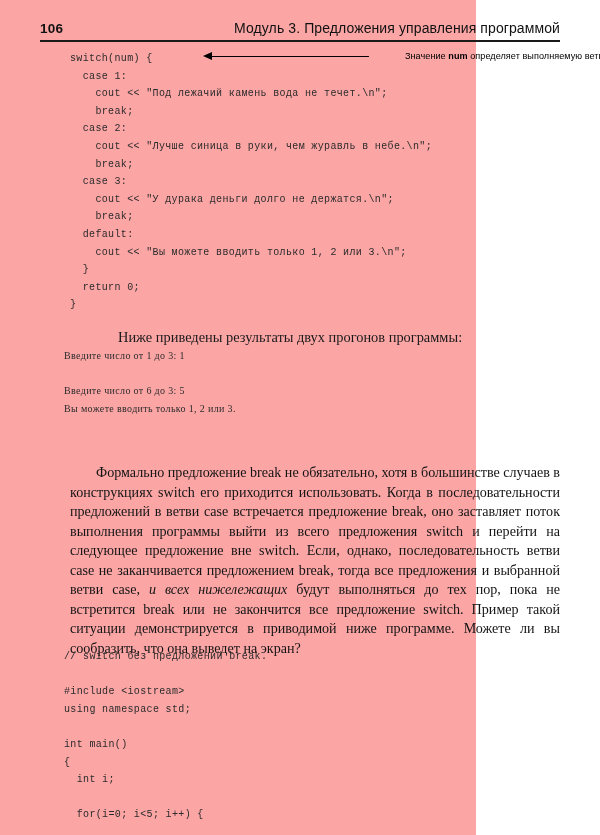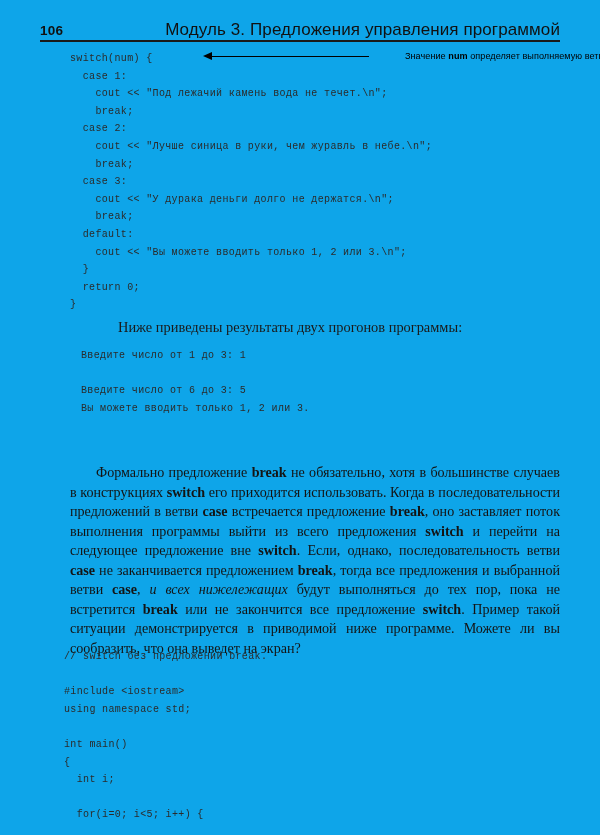--- a/index.html
+++ b/index.html
@@ -14,23 +14,23 @@
     position: relative;
     overflow: hidden;
     font-family: "Liberation Serif", serif;
     color: #1a1a1a;
     -webkit-font-smoothing: antialiased;
   }
 
   .page {
     position: absolute;
     inset: 0;
-    width: 600px;
+    width: 476px;
     height: 835px;
-    background: #0ea5e9;
+    background: #fca5a5;
   }
 
   
   .running-head {
     position: absolute;
     left: 40px;
     top: 20px;
     width: 520px;
     height: 20px;
     display: flex;
@@ -38,21 +38,21 @@
     justify-content: space-between;
     font-family: "Liberation Sans", sans-serif;
   }
   .folio {
     font-size: 13.5px;
     font-weight: 600;
     letter-spacing: 0.2px;
     color: #111;
   }
   .head-title {
-    font-size: 17px;
+    font-size: 14px;
     font-weight: 400;
     letter-spacing: 0.1px;
     color: #111;
     white-space: nowrap;
     padding-left: 19px;
   }
   .head-rule {
     position: absolute;
     left: 40px;
     top: 40px;
@@ -65,21 +65,21 @@
   .code {
     position: absolute;
     font-family: "Liberation Mono", "DejaVu Sans Mono", monospace;
     font-size: 10px;
     line-height: 17.6px;
     color: #2b2b2b;
     white-space: pre;
     letter-spacing: 0.35px;
   }
   #code-top   { left: 70px; top: 50px;  }
-  #io-block   { left: 81px; top: 347px; }
+  #io-block   { left: 64px; top: 347px; font-family: Liberation Serif, serif; }
   #code-bottom{ left: 64px; top: 648px; }
 
   .code .ln { display: block; height: 17.6px; }
 
   
   .callout {
     position: absolute;
     left: 203px;
     top: 49px;
     width: 357px;
@@ -119,42 +119,42 @@
     white-space: nowrap;
     letter-spacing: 0.05px;
     padding-left: 36px;
   }
   .callout .callout-text b { font-weight: 700; }
 
   
   .lead-line {
     position: absolute;
     left: 118px;
-    top: 318px;
+    top: 328px;
     font-size: 14.4px;
     line-height: 18px;
     color: #1a1a1a;
     white-space: nowrap;
     text-align: right;
   }
 
   .prose {
     position: absolute;
     left: 70px;
     top: 449px;
     width: 490px;
     font-size: 14.1px;
     line-height: 19.55px;
     color: #141414;
     text-align: justify;
     text-justify: inter-word;
     text-indent: 26px;
     hyphens: manual;
   }
-  .prose b { font-weight: 700; }
+  .prose b { font-weight: 400; }
   .prose i { font-style: italic; }
 </style>
 </head>
 <body>
 
 <div class="page">
 
   <div class="running-head">
     <span class="folio">106</span>
     <span class="head-title">Модуль 3. Предложения управления программой</span>

